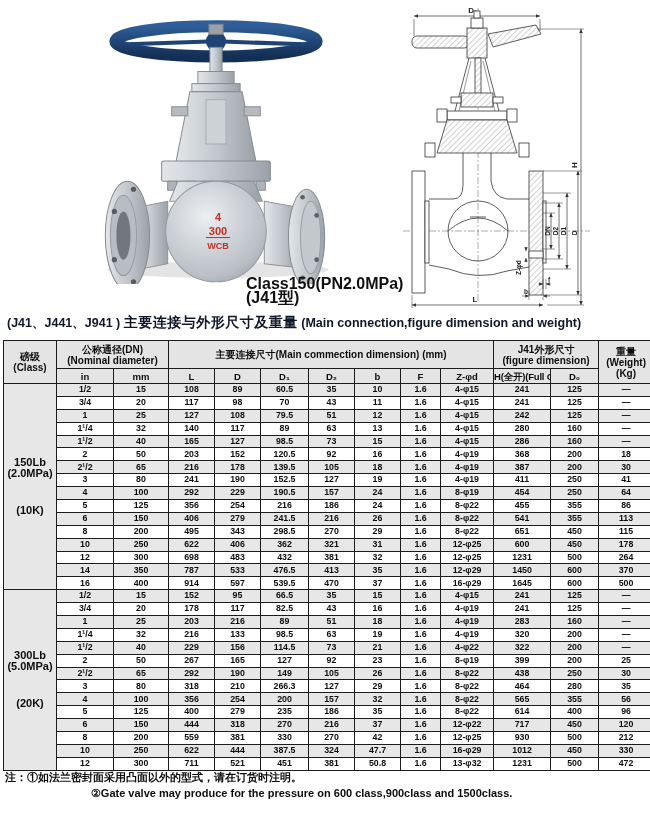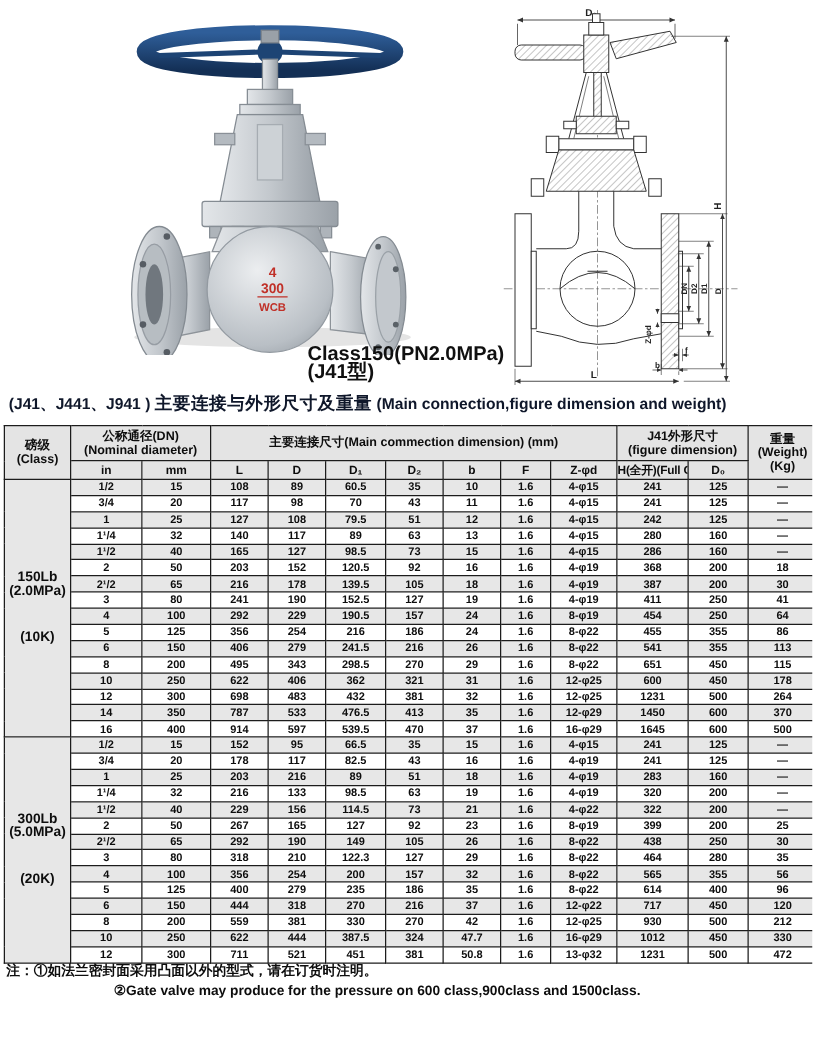--- a/index.html
+++ b/index.html
@@ -614,21 +614,21 @@
             <td class="c8">8-φ22</td>
             <td class="c9">438</td>
             <td class="c10">250</td>
             <td class="c11">30</td>
           </tr>
           <tr>
             <td class="c0">3</td>
             <td class="c1">80</td>
             <td class="c2">318</td>
             <td class="c3">210</td>
-            <td class="c4">122.3</td>
+            <td class="c4">266.3</td>
             <td class="c5">127</td>
             <td class="c6">29</td>
             <td class="c7">1.6</td>
             <td class="c8">8-φ22</td>
             <td class="c9">464</td>
             <td class="c10">280</td>
             <td class="c11">35</td>
           </tr>
           <tr class="shade">
             <td class="c0">4</td>

